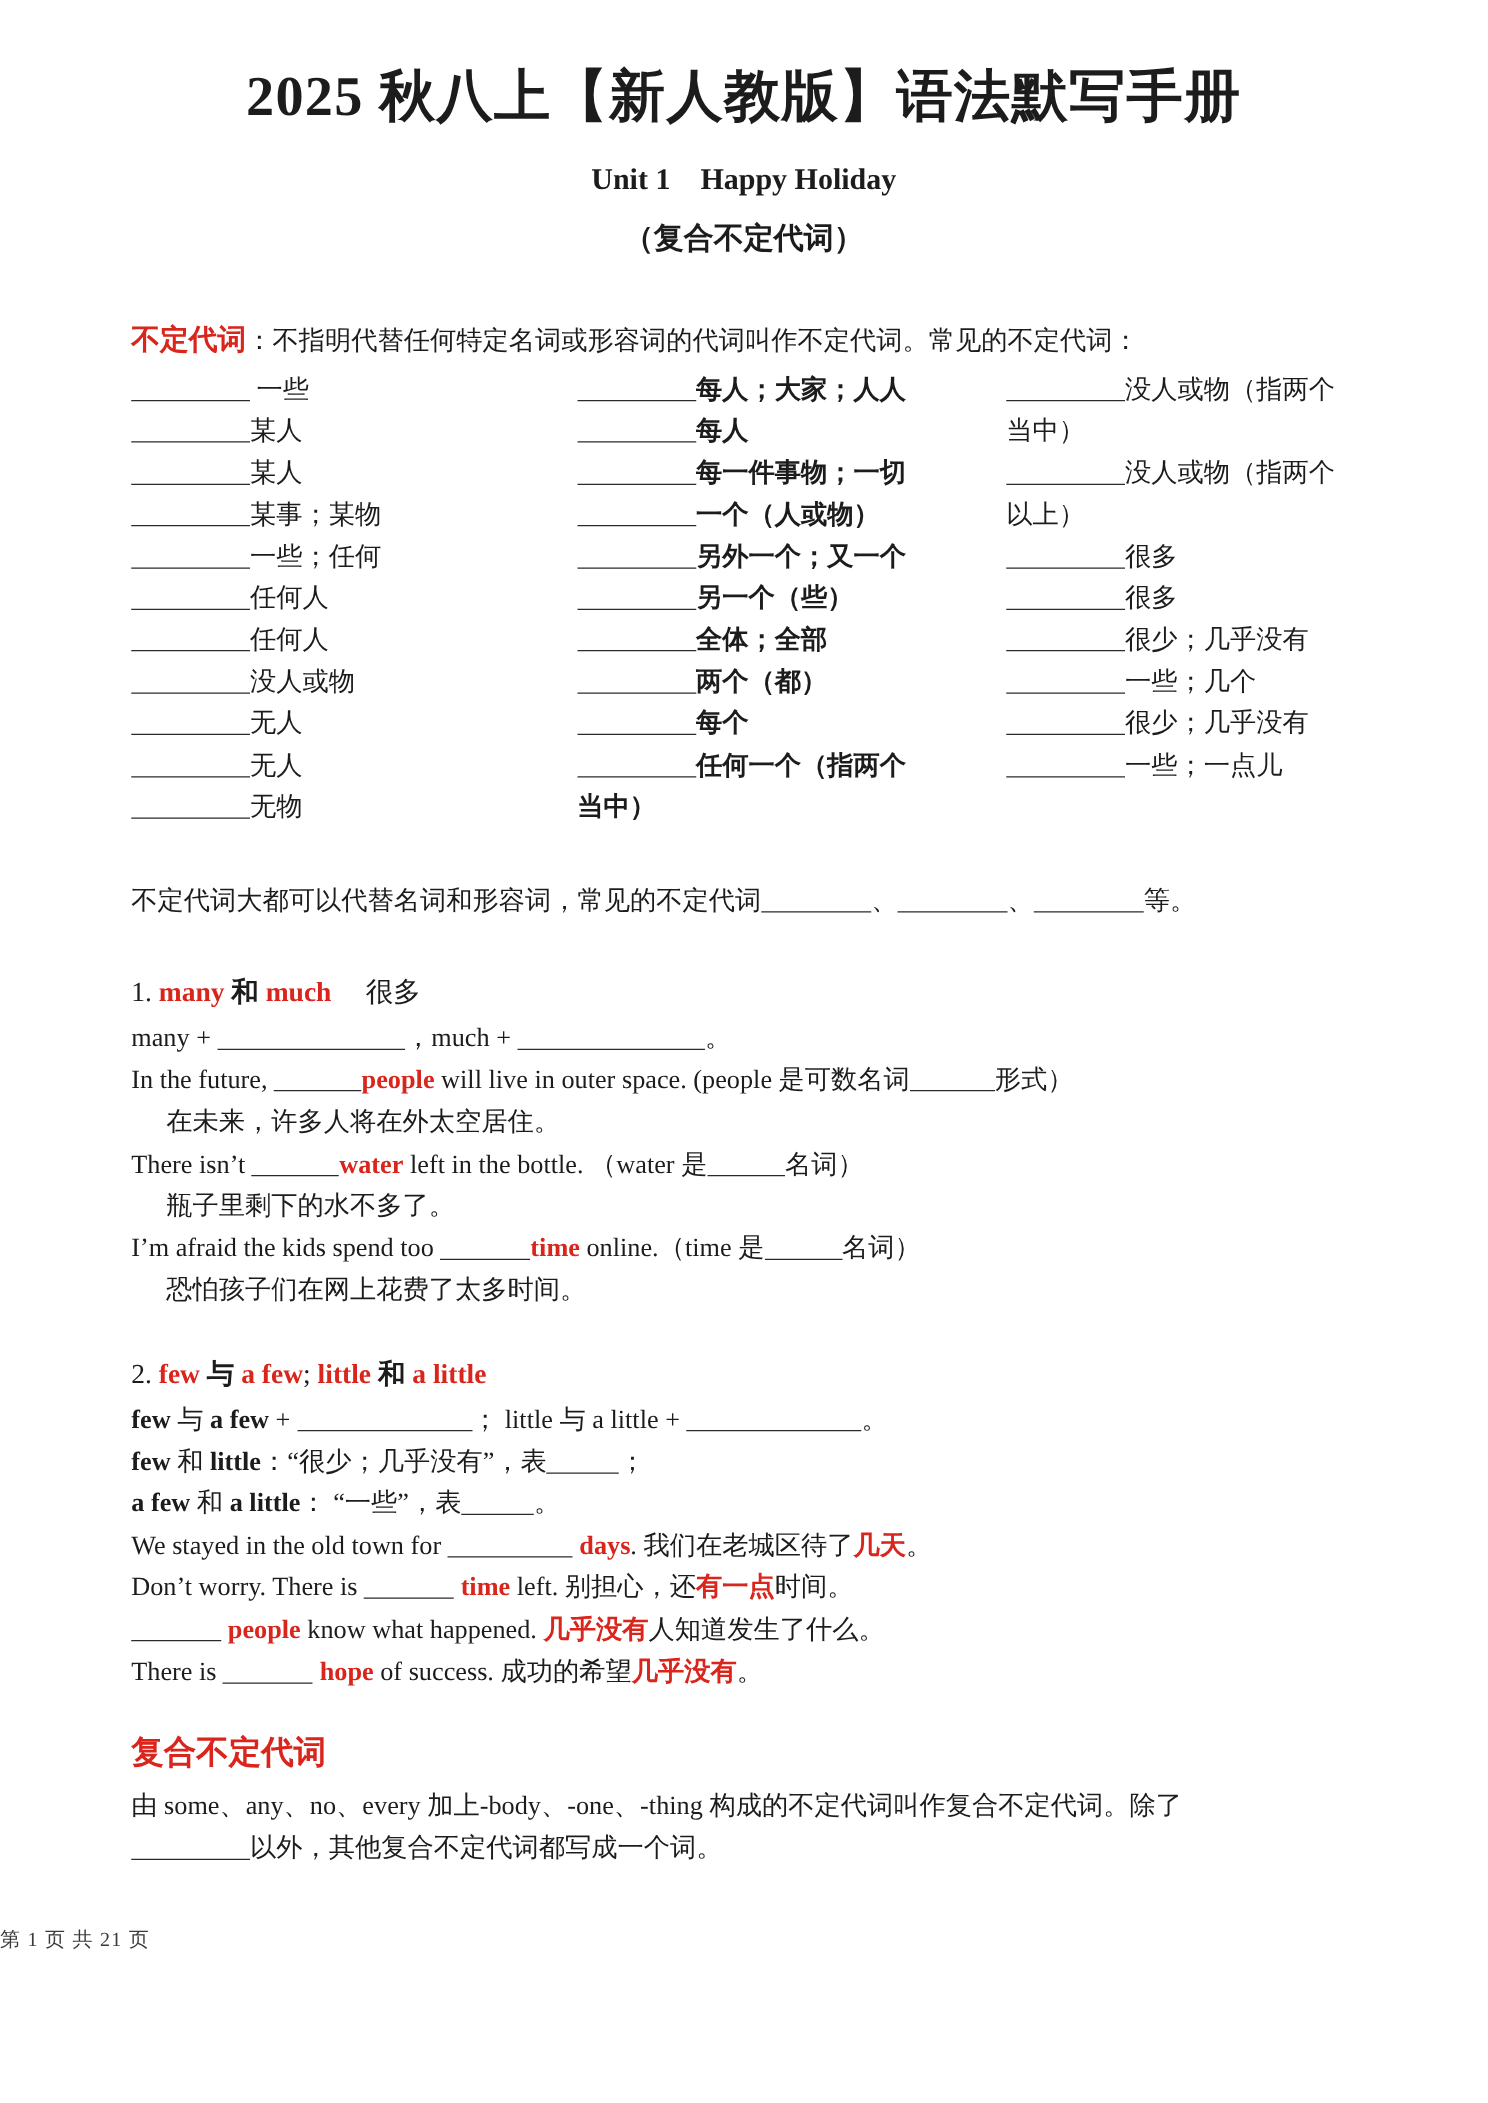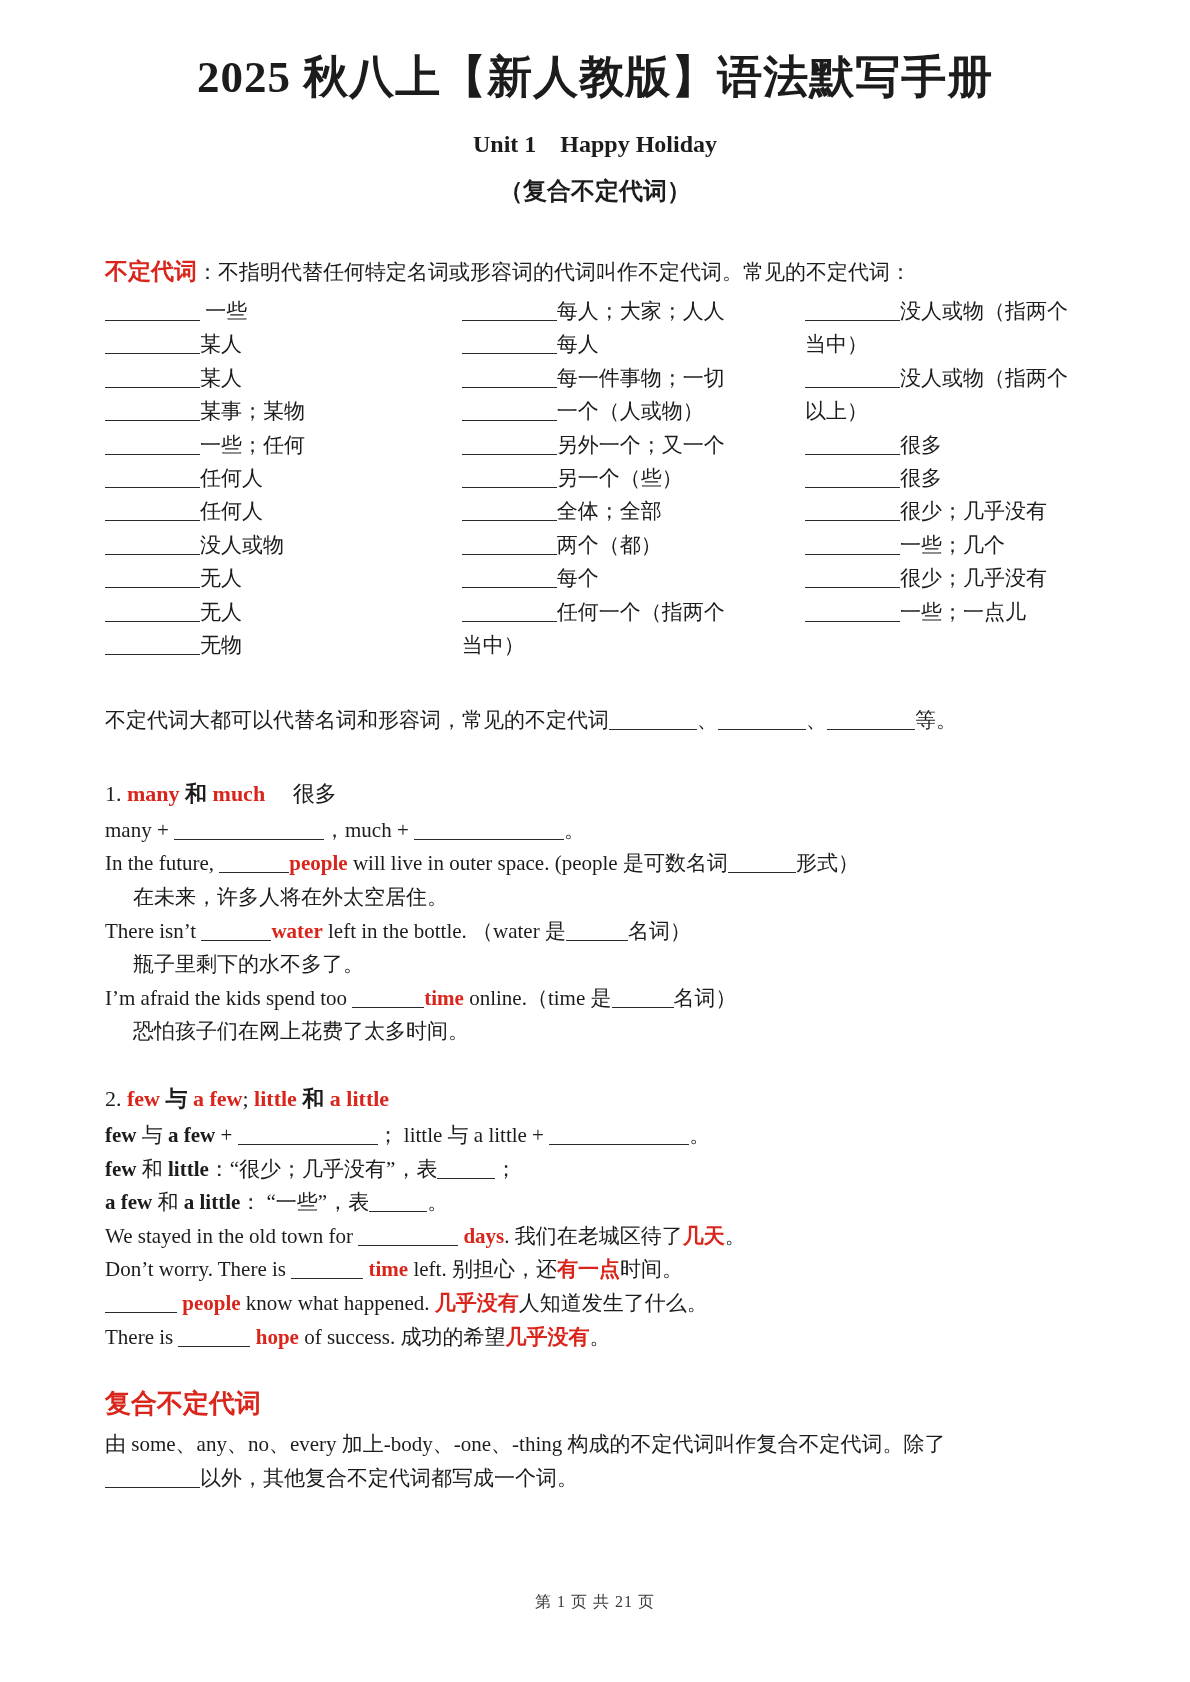--- a/index.html
+++ b/index.html
@@ -53,21 +53,21 @@
     font-size: 23px;
     font-family: "Liberation Sans", "DejaVu Sans", sans-serif;
   }
   .ptable {
     margin-top: 6px;
     display: flex;
     font-size: 21px;
     gap: 40px;
   }
   .pcol-0 { width: 345px; }
-  .pcol-1 { width: 330px; }
+  .pcol-1 { width: 330px; font-weight: bold; }
   .pcol-2 { width: 305px; }
   .prow {
     height: 33.4px;
     line-height: 33.4px;
     white-space: nowrap;
   }
   .blank {
     display: inline-block;
     height: 1px;
     border-bottom: 1.6px solid #2b2b2b;
@@ -94,28 +94,28 @@
     color: var(--accent, #d9251b);
     font-weight: 700;
   }
   .s-bold { font-weight: 700; }
   .sec3-head {
     margin: 0 0 6px 0;
     font-size: 26px;
     line-height: 38px;
     font-weight: 700;
     color: var(--accent, #d9251b);
-    font-family: Liberation Sans, sans-serif;
+    font-family: Liberation Mono, monospace;
   }
   .footer {
     position: absolute;
     left: 0;
-    top: 1592px;
+    top: 1542px;
     width: 100%;
-    text-align: center;
+    text-align: left;
     font-size: 16px;
     color: #3a3a3a;
     letter-spacing: 1px;
   }
 </style>
 </head>
 <body>
 
 <div class="page">
 

